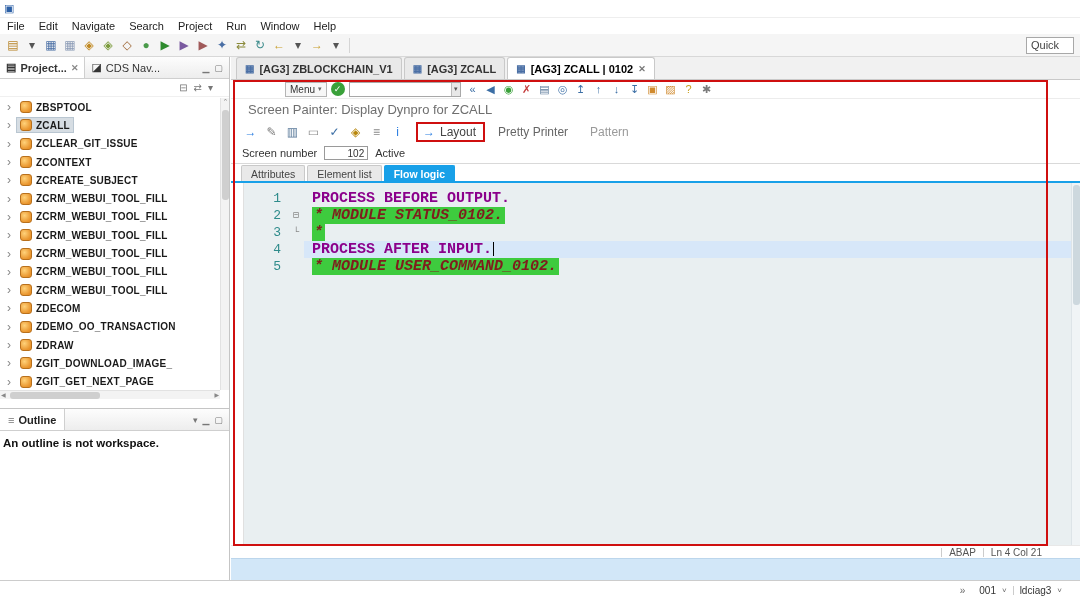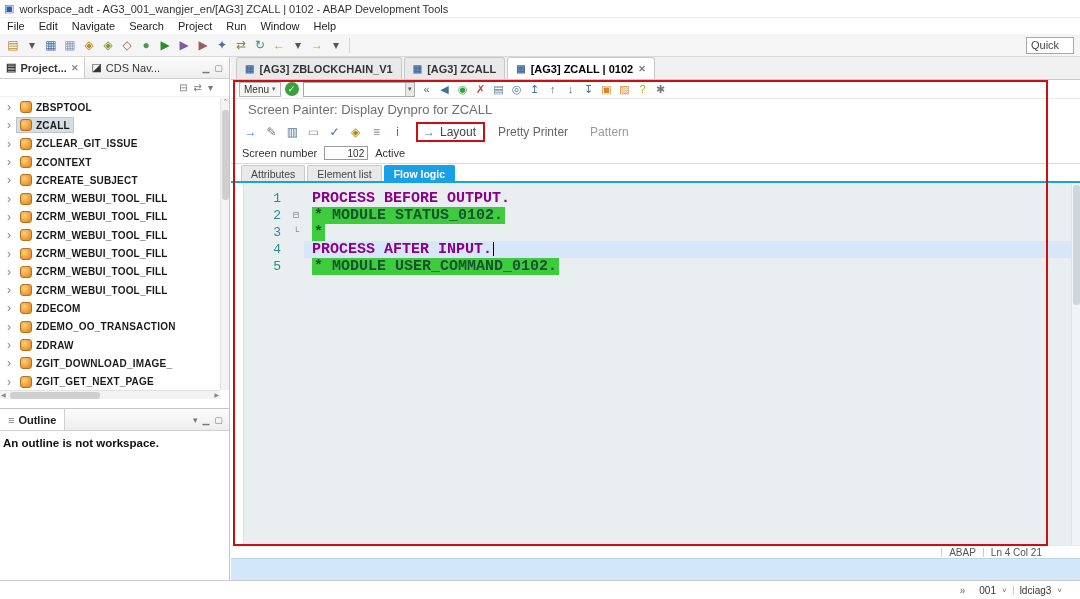--- a/index.html
+++ b/index.html
@@ -51,21 +51,21 @@
   .editor { position:absolute; top:57px; left:231px; right:0; bottom:19px; background:#fff; }
   .etabs { height:23px; background:#f1f1f1; border-bottom:1px solid #c9c9c9; display:flex; align-items:flex-end; padding-left:5px; gap:2px; }
   .etab { height:22px; display:flex; align-items:center; gap:5px; padding:0 8px; border:1px solid #c9c9c9; border-bottom:none; border-radius:3px 3px 0 0; background:#e9e9e9; font-weight:700; font-size:11px; color:#333; white-space:nowrap; }
   .etab.active { background:#fff; color:#000; }
   .etab .tab-ico { font-size:10px; }
   .etab .close { color:#777; font-size:9px; }
   .etab:not(.active) .close { display:none; }
 
   .gui { position:absolute; top:23px; left:0; right:0; height:465px; background:#fff; }
   .gui-row1 { height:19px; display:flex; align-items:center; gap:4px; padding-left:8px; border-bottom:1px solid #ececec; }
-  .menu-btn { border:1px solid #b5b5b5; background:#f7f7f7; padding:0 4px; height:15px; display:flex; align-items:center; gap:3px; font-size:10px; color:#333; }
+  .menu-btn { border:1px solid #b5b5b5; background:#f7f7f7; padding:0 4px; height:15px; display:flex; align-items:center; gap:3px; font-size:10px; color:#333;margin-left:46px; }
   .menu-btn .dd { font-size:7px; color:#666; }
   .confirm-btn { width:14px; height:14px; border-radius:50%; background:#3aa13a; color:#fff; font-size:9px; display:flex; align-items:center; justify-content:center; }
   .combo { width:112px; height:15px; border:1px solid #a8a8a8; background:#fff; display:flex; align-items:center; justify-content:flex-end; }
   .combo .dd { font-size:7px; color:#555; background:#e8e8e8; border-left:1px solid #bbb; height:100%; display:flex; align-items:center; padding:0 2px; }
   .gicon { width:16px; height:16px; display:flex; align-items:center; justify-content:center; font-size:11px; }
   .gui-heading { height:21px; display:flex; align-items:center; padding-left:17px; color:#6f6f6f; font-size:13px; }
   .gui-toolbar { height:23px; display:flex; align-items:center; gap:4px; padding-left:11px; }
   .picon { width:17px; height:17px; display:flex; align-items:center; justify-content:center; font-size:12px; }
   .layout-btn { display:flex; gap:5px; align-items:center; border:2px solid #cf0f0f; padding:1px 7px 1px 5px; margin-left:6px; font-size:12px; color:#444; background:#fff; }
   .layout-btn .li { color:#2a7de1; font-weight:bold; }
@@ -78,21 +78,21 @@
   .vtab.active { background:#18a0e8; border-color:#18a0e8; color:#fff; font-weight:bold; }
   .code-wrap { position:absolute; top:101px; left:0; right:0; bottom:0; border-top:2px solid #18a0e8; background:#e9eff1; display:flex; }
   .annot-col { width:13px; background:#fff; border-right:1px solid #e0e0e0; }
   .code-lines { flex:1; padding-top:7px; font-family:"Liberation Mono", monospace; font-size:15px; line-height:17px; }
   .code-line { display:flex; height:17px; align-items:center; }
   .lnum { width:44px; text-align:right; color:#2e8b8b; padding-right:7px; font-size:13px; flex:none; }
   .fold { width:16px; color:#8a8a8a; font-size:10px; text-align:center; flex:none; }
   .content { flex:1; display:flex; align-items:center; padding-left:8px; height:100%; }
   .ltext { white-space:pre; font-weight:bold; }
   .keyword .ltext { color:#8B008B; }
-  .comment .ltext { background:#3ecb3e; color:#14532d; padding:0 2px; }
+  .comment .ltext { background:#3ecb3e; color:#7f1d1d; font-style:italic; padding:0 2px; }
   .code-line.current .content { background:#d7e7f9; }
   .code-line.current .ltext::after { content:""; display:inline-block; width:1px; height:14px; background:#000; vertical-align:middle; margin-left:1px; }
   .code-vscroll { width:9px; background:#f0f4f6; border-left:1px solid #dde4e8; position:relative; }
   .code-vthumb { position:absolute; top:2px; left:1px; width:7px; height:120px; background:#cdd8de; border-radius:3px; }
   .estatus { position:absolute; top:488px; left:0; right:0; height:13px; background:#fff; border-top:1px solid #e8e8e8; display:flex; justify-content:flex-end; align-items:center; gap:7px; padding-right:38px; font-size:10px; color:#555; }
   .sdiv { width:1px; height:9px; background:#ccc; }
   .blue-band { position:absolute; top:501px; left:0; right:0; bottom:0; background:#d2e7f8; border-top:1px solid #bcd6ec; }
 
   
   .statusbar { position:absolute; left:0; right:0; bottom:0; height:19px; background:#fff; border-top:1px solid #ccc; display:flex; align-items:center; justify-content:flex-end; gap:6px; padding-right:18px; font-size:10px; color:#333; }
@@ -102,21 +102,20 @@
   
   .red-rect { position:absolute; left:233px; top:80px; width:815px; height:466px; border:2px solid #cf0f0f; pointer-events:none; z-index:50; }
 </style>
 </head>
 <body>
 
 <div id="screen">
 
   <div class="titlebar">
     <span class="app-icon">▣</span>
-    <span>workspace_adt - AG3_001_wangjer_en/[AG3] ZCALL | 0102 - ABAP Development Tools</span>
   </div>
 
   <div class="menubar">
       <span class="mitem">File</span>
       <span class="mitem">Edit</span>
       <span class="mitem">Navigate</span>
       <span class="mitem">Search</span>
       <span class="mitem">Project</span>
       <span class="mitem">Run</span>
       <span class="mitem">Window</span>

